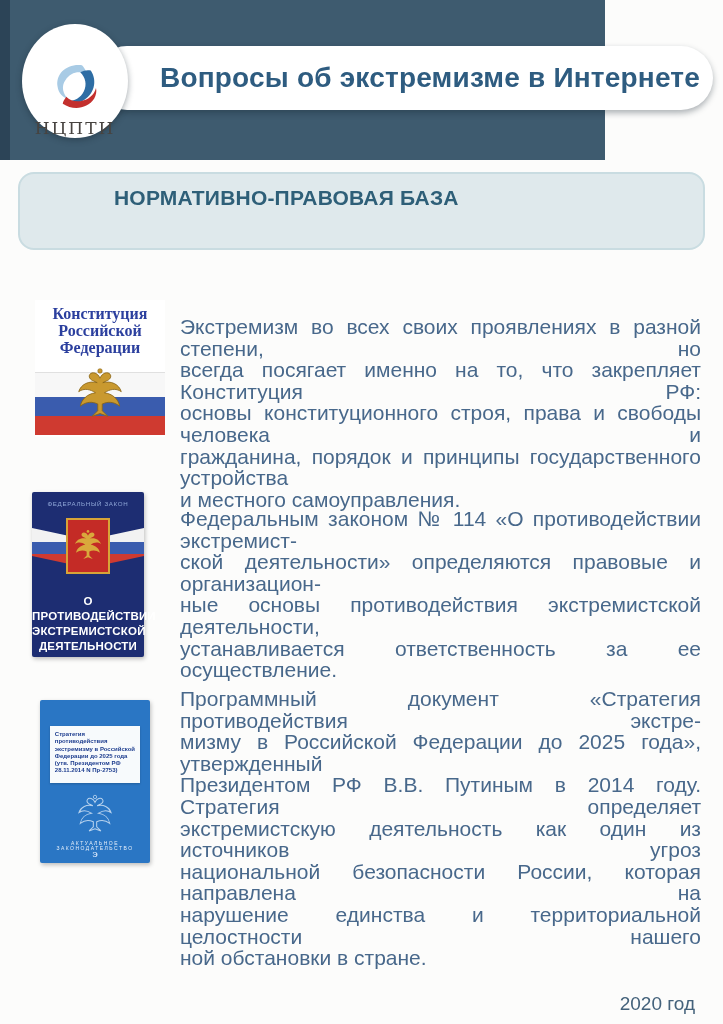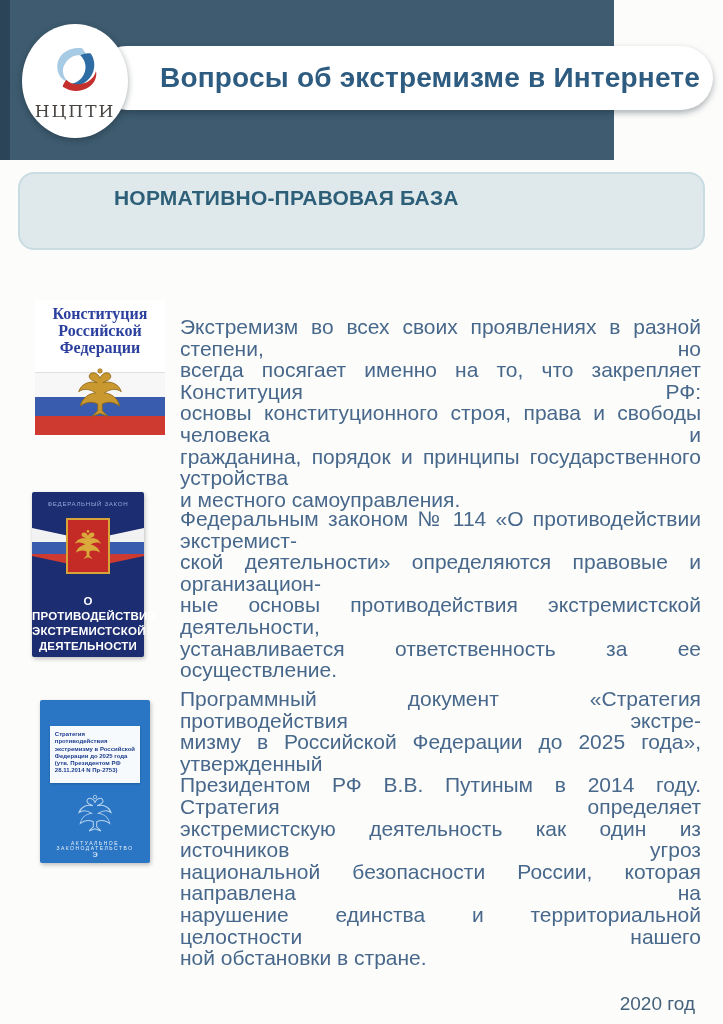--- a/index.html
+++ b/index.html
@@ -3,36 +3,36 @@
 <meta charset="utf-8">
 <style>
   html,body{margin:0;padding:0;background:#e8e8e8;}
   .page{
     position:relative; width:723px; height:1024px; margin:0 auto;
     background:#fcfcfb; overflow:hidden;
     font-family:"Liberation Sans", sans-serif;
   }
 
   
-  .hdr{position:absolute;left:0;top:0;width:605px;height:160px;background:#3e5b6f;padding-left:9px;}
+  .hdr{position:absolute;left:0;top:0;width:605px;height:160px;background:#3e5b6f;}
   .hdr-strip{position:absolute;left:0;top:0;width:10px;height:160px;background:#2c4457;}
   .title-bar{
     position:absolute;left:95px;top:46px;width:618px;height:64px;
     background:#ffffff;border-radius:33px;
     box-shadow:0 3px 6px rgba(20,35,45,.35);
     display:flex;align-items:center;justify-content:center;
   }
   .title-bar .title{
     padding-left:52px;font-size:28px;font-weight:bold;color:#2e5c80;letter-spacing:.2px;white-space:nowrap;
   }
   .logo{
     position:absolute;left:22px;top:24px;width:106px;height:114px;
     background:#ffffff;border-radius:50%;
     box-shadow:0 2px 6px rgba(20,35,45,.4);
-    display:flex;flex-direction:column;align-items:center;justify-content:center;
+    display:flex;flex-direction:column;align-items:center;justify-content:flex-end;
   }
   .logo-mark{width:58px;height:56px;margin-top:2px;}
   .logo-text{font-family:"DejaVu Serif",serif;font-size:17px;color:#474340;letter-spacing:2px;margin-top:2px;}
 
   
   .section-box{
     position:absolute;left:18px;top:172px;width:683px;height:74px;
     background:#dfe9ec;border:2px solid #c9dce1;border-radius:16px;
   }
   .section-title{

